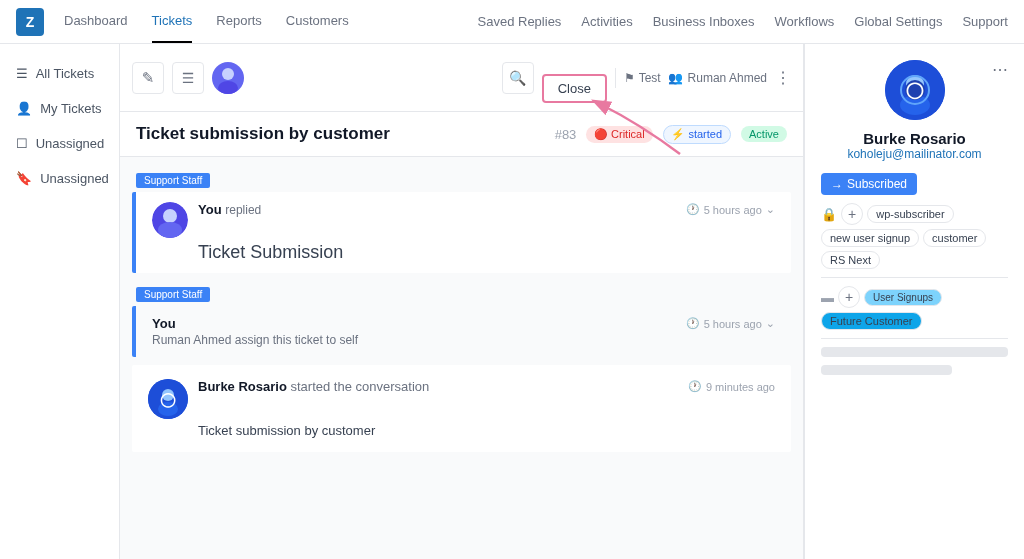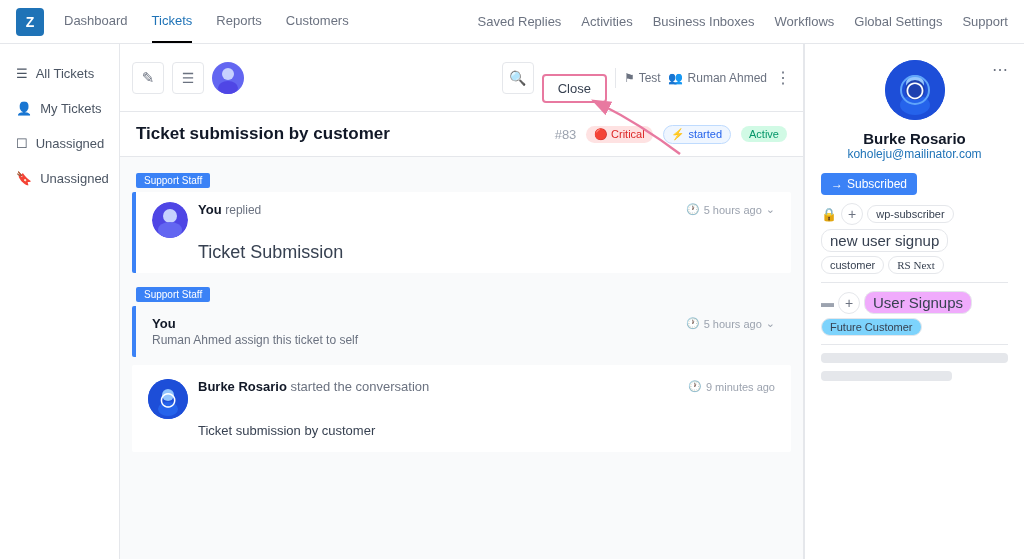--- a/index.html
+++ b/index.html
@@ -198,32 +198,32 @@
         <button style="background:#3b82f6;color:#fff;border:none;border-radius:4px;padding:4px 10px;font-size:12px;cursor:pointer;display:flex;align-items:center;gap:4px;">
           <span>→</span>
           <span>Subscribed</span>
         </button>
       </div>
 
       <div style="display:flex;flex-wrap:wrap;gap:4px;align-items:center;margin-bottom:8px;">
         <span style="color:#9ca3af;font-size:13px;">🔒</span>
         <div style="width:22px;height:22px;border:1px solid #e5e7eb;border-radius:50%;display:flex;align-items:center;justify-content:center;cursor:pointer;color:#6b7280;font-size:14px;">+</div>
         <span style="padding:2px 8px;border:1px solid #e5e7eb;border-radius:10px;font-size:11px;color:#374151;background:#fff;cursor:pointer;">wp-subscriber</span>
-        <span style="padding:2px 8px;border:1px solid #e5e7eb;border-radius:10px;font-size:15px;color:#374151;background:#fff;cursor:pointer;">new user signup</span>
+        <span style="padding:2px 8px;border:1px solid #e5e7eb;border-radius:10px;font-size:11px;color:#374151;background:#fff;cursor:pointer;">new user signup</span>
         <span style="padding:2px 8px;border:1px solid #e5e7eb;border-radius:10px;font-size:11px;color:#374151;background:#fff;cursor:pointer;">customer</span>
-        <span style="padding:2px 8px;border:1px solid #e5e7eb;border-radius:10px;font-size:11px;color:#374151;background:#fff;cursor:pointer;font-family:Liberation Serif, serif;">RS Next</span>
+        <span style="padding:2px 8px;border:1px solid #e5e7eb;border-radius:10px;font-size:11px;color:#374151;background:#fff;cursor:pointer;">RS Next</span>
       </div>
 
       <hr style="border:none;border-top:1px solid #e5e7eb;margin:8px 0;">
 
       <div style="display:flex;flex-wrap:wrap;gap:4px;align-items:center;margin-bottom:8px;">
         <span style="color:#9ca3af;font-size:13px;">▬</span>
         <div style="width:22px;height:22px;border:1px solid #e5e7eb;border-radius:50%;display:flex;align-items:center;justify-content:center;cursor:pointer;color:#6b7280;font-size:14px;">+</div>
-        <span style="padding:2px 8px;border:1px solid #e5e7eb;border-radius:10px;font-size:15px;color:#374151;background:#f0abfc;cursor:pointer;">User Signups</span>
-        <span style="padding:2px 8px;border:1px solid #e5e7eb;border-radius:10px;font-size:11px;color:#374151;background:#7dd3fc;cursor:pointer;">Future Customer</span>
+        <span style="padding:2px 8px;border:1px solid #e5e7eb;border-radius:10px;font-size:10px;color:#374151;background:#7dd3fc;cursor:pointer;">User Signups</span>
+        <span style="padding:2px 8px;border:1px solid #e5e7eb;border-radius:10px;font-size:11px;color:#374151;background:#0ea5e9;cursor:pointer;">Future Customer</span>
       </div>
 
       <hr style="border:none;border-top:1px solid #e5e7eb;margin:8px 0;">
 
       <div style="height:10px;background:#e5e7eb;border-radius:4px;margin-bottom:8px;"></div>
       <div style="height:10px;background:#e5e7eb;border-radius:4px;margin-bottom:8px;width:70%;"></div>
 
     </div>
 
   </div>

